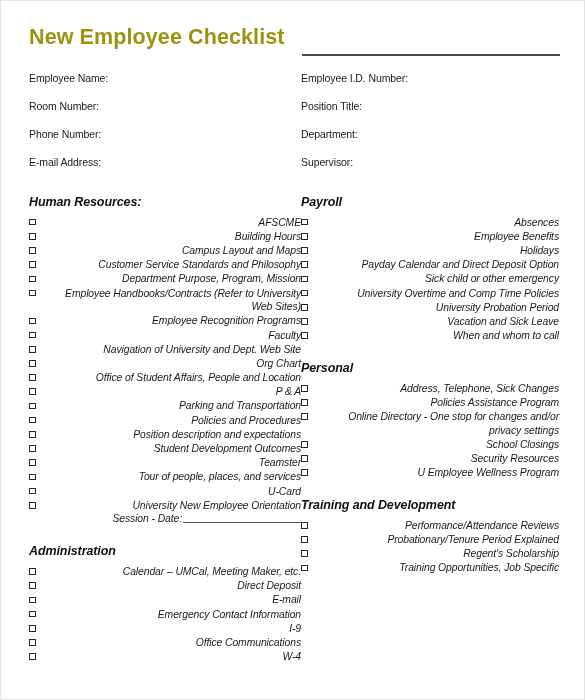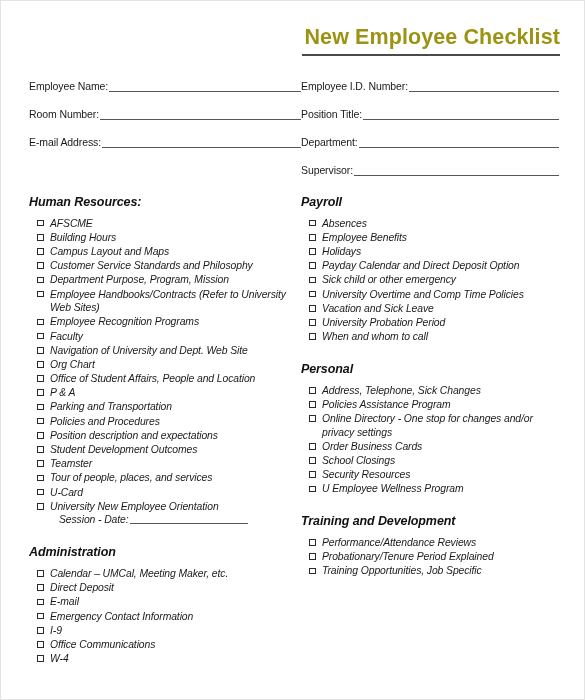--- a/index.html
+++ b/index.html
@@ -23,21 +23,20 @@
   .inner {
     position: absolute;
     left: 28px;
     top: 18px;
     right: 24px;
     bottom: 10px;
   }
 
   
   .title-block {
-    text-align: right;
     padding-top: 7px;
   }
   .doc-title {
     display: inline-block;
     font-size: 21.5px;
     font-weight: bold;
     color: #9c9312;
     letter-spacing: 0.1px;
     line-height: 1.1;
     white-space: nowrap;
@@ -57,22 +56,23 @@
   }
   .fields-col {
     display: flex;
     flex-direction: column;
   }
   .fields-col.left { width: 272px; }
   .fields-col.right { width: 258px; margin-left: 0px; }
 
   .field-row {
     display: flex;
-    align-items: center;
+    align-items: flex-start;
     height: 28px;
+    flex-direction: column;
   }
   .field-label {
     font-size: 10.5px;
     color: #1a1a1a;
     white-space: nowrap;
     letter-spacing: -0.1px;
   }
   .field-line {
     flex: 1 1 auto;
     border-bottom: 1px solid #555;
@@ -95,22 +95,23 @@
   .section-heading {
     font-size: 12.5px;
     font-weight: bold;
     color: #111111;
     margin-bottom: 7px;
     letter-spacing: -0.1px;
   }
 
   .check-list {
     list-style: none;
-    margin: 8px;
+    margin: 0;
     padding: 0;
+    text-align: right;
   }
   .check-item {
     position: relative;
     padding-left: 13px;
     font-size: 10.4px;
     line-height: 13.6px;
     color: #1a1a1a;
     margin-bottom: 0.6px;
     letter-spacing: -0.1px;
   }
@@ -149,20 +150,24 @@
     </div>
 
     <div class="fields">
       <div class="fields-col left">
           <div class="field-row">
             <span class="field-label">Employee Name:</span>
             <span class="field-line"></span>
           </div>
           <div class="field-row">
             <span class="field-label">Room Number:</span>
+            <span class="field-line"></span>
+          </div>
+          <div class="field-row">
+            <span class="field-label">Phone Number:</span>
             <span class="field-line"></span>
           </div>
           <div class="field-row">
             <span class="field-label">E-mail Address:</span>
             <span class="field-line"></span>
           </div>
         </div>
       <div class="fields-col right">
           <div class="field-row">
             <span class="field-label">Employee I.D. Number:</span>
@@ -227,42 +232,42 @@
       <div class="col-right">
           <div class="section">
             <div class="section-heading">Payroll</div>
             <ul class="check-list">
               <li class="check-item"><span class="box"></span><span>Absences</span></li>
               <li class="check-item"><span class="box"></span><span>Employee Benefits</span></li>
               <li class="check-item"><span class="box"></span><span>Holidays</span></li>
               <li class="check-item"><span class="box"></span><span>Payday Calendar and Direct Deposit Option</span></li>
               <li class="check-item"><span class="box"></span><span>Sick child or other emergency</span></li>
               <li class="check-item"><span class="box"></span><span>University Overtime and Comp Time Policies</span></li>
+              <li class="check-item"><span class="box"></span><span>University Probation Period</span></li>
               <li class="check-item"><span class="box"></span><span>Vacation and Sick Leave</span></li>
-              <li class="check-item"><span class="box"></span><span>University Probation Period</span></li>
               <li class="check-item"><span class="box"></span><span>When and whom to call</span></li>
             </ul>
           </div>
           <div class="section">
             <div class="section-heading">Personal</div>
             <ul class="check-list">
               <li class="check-item"><span class="box"></span><span>Address, Telephone, Sick Changes</span></li>
               <li class="check-item"><span class="box"></span><span>Policies Assistance Program</span></li>
               <li class="check-item"><span class="box"></span><span>Online Directory - One stop for changes and/or privacy settings</span></li>
-              <li class="check-item"><span class="box"></span><span>Order Business Cards</span></li>
               <li class="check-item"><span class="box"></span><span>School Closings</span></li>
               <li class="check-item"><span class="box"></span><span>Security Resources</span></li>
               <li class="check-item"><span class="box"></span><span>U Employee Wellness Program</span></li>
             </ul>
           </div>
           <div class="section">
             <div class="section-heading">Training and Development</div>
             <ul class="check-list">
               <li class="check-item"><span class="box"></span><span>Performance/Attendance Reviews</span></li>
               <li class="check-item"><span class="box"></span><span>Probationary/Tenure Period Explained</span></li>
+              <li class="check-item"><span class="box"></span><span>Regent's Scholarship</span></li>
               <li class="check-item"><span class="box"></span><span>Training Opportunities, Job Specific</span></li>
             </ul>
           </div>
         </div>
     </div>
 
   </div>
 </div>
 
 </body></html>

